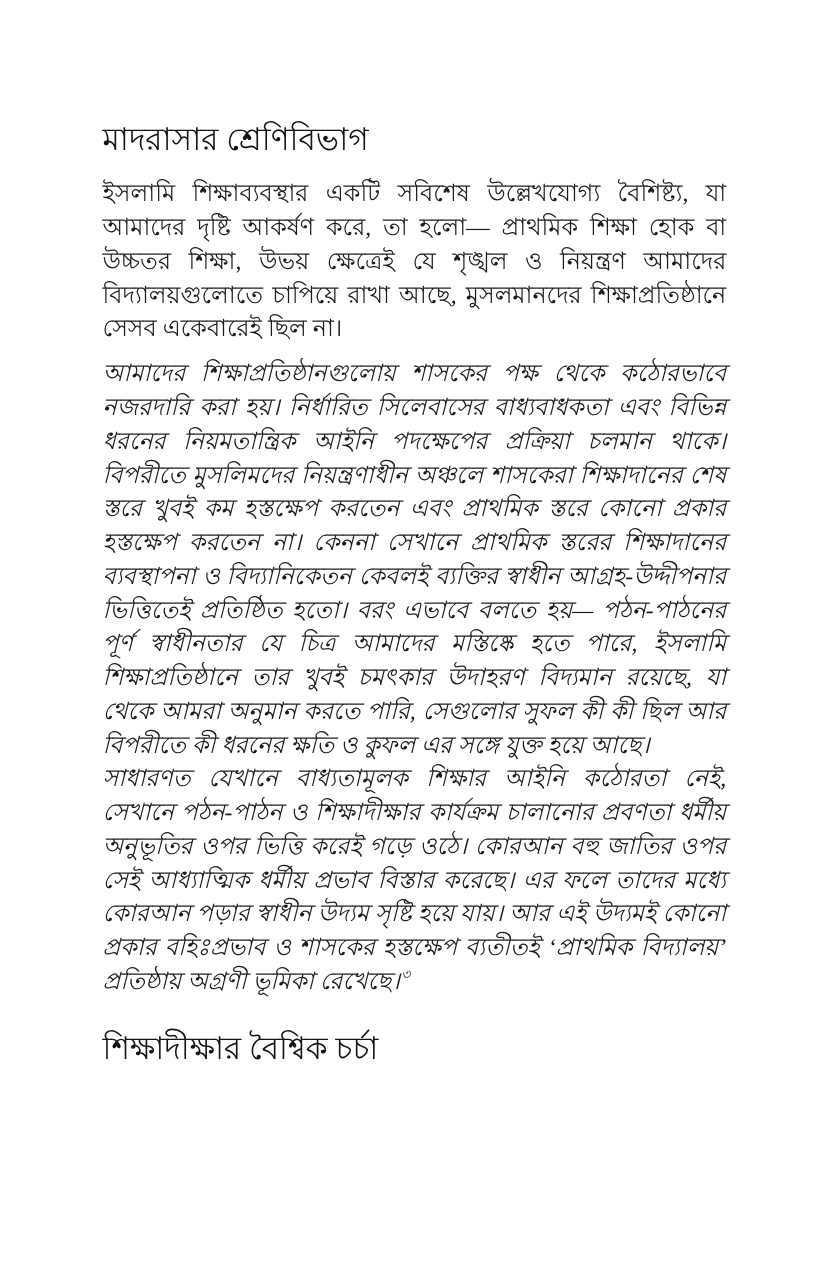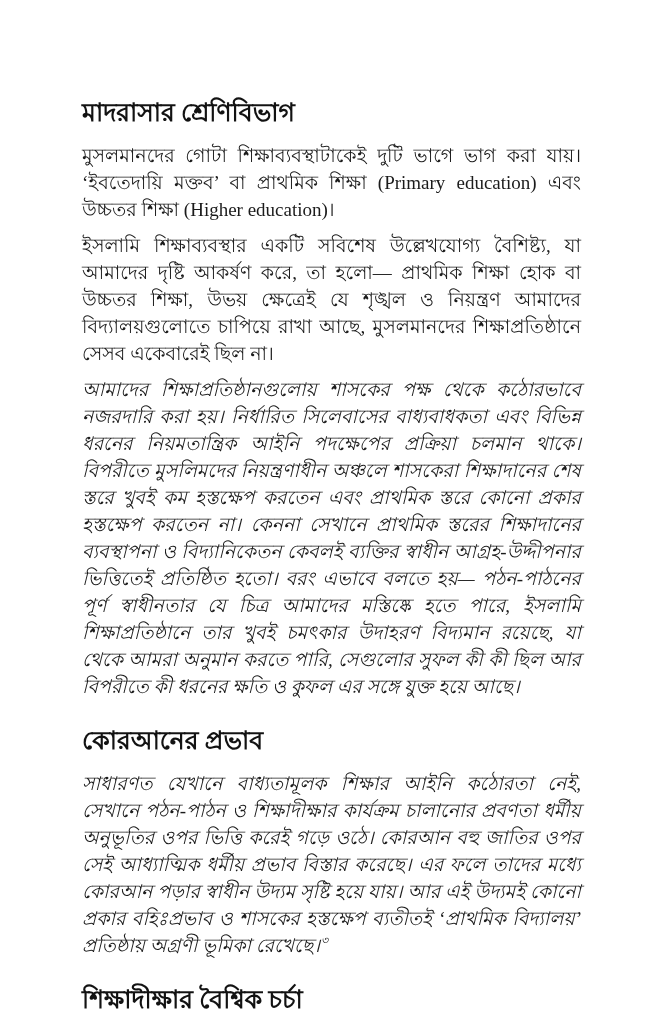--- a/index.html
+++ b/index.html
@@ -22,21 +22,21 @@
     padding: 96px 82px 44px 82px;
     display: flex;
     flex-direction: column;
     overflow: hidden;
   }
 
   section.block { margin: 0; }
 
   h2.section-heading {
     font-size: 25px;
-    font-weight: 700;
+    font-weight: 400;
     color: #121212;
     line-height: 1.35;
     margin-bottom: 12px;
     letter-spacing: 0;
   }
 
   section.block + section.block h2.section-heading {
     margin-top: 24px;
   }
 
@@ -57,27 +57,25 @@
     margin-left: 1px;
   }
 </style>
 </head>
 <body>
 
 <div class="page">
 
   <section class="block">
     <h2 class="section-heading">মাদরাসার শ্রেণিবিভাগ</h2>
-    <p class="body-para">মুসলমানদের গোটা শিক্ষাব্যবস্থাটাকেই দুটি ভাগে ভাগ করা যায়। ‘ইবতেদায়ি মক্তব’ বা প্রাথমিক শিক্ষা (Primary education) এবং উচ্চতর শিক্ষা (Higher education)।</p>
     <p class="body-para">ইসলামি শিক্ষাব্যবস্থার একটি সবিশেষ উল্লেখযোগ্য বৈশিষ্ট্য, যা আমাদের দৃষ্টি আকর্ষণ করে, তা হলো— প্রাথমিক শিক্ষা হোক বা উচ্চতর শিক্ষা, উভয় ক্ষেত্রেই যে শৃঙ্খল ও নিয়ন্ত্রণ আমাদের বিদ্যালয়গুলোতে চাপিয়ে রাখা আছে, মুসলমানদের শিক্ষাপ্রতিষ্ঠানে সেসব একেবারেই ছিল না।</p>
     <p class="body-para">আমাদের শিক্ষাপ্রতিষ্ঠানগুলোয় শাসকের পক্ষ থেকে কঠোরভাবে নজরদারি করা হয়। নির্ধারিত সিলেবাসের বাধ্যবাধকতা এবং বিভিন্ন ধরনের নিয়মতান্ত্রিক আইনি পদক্ষেপের প্রক্রিয়া চলমান থাকে। বিপরীতে মুসলিমদের নিয়ন্ত্রণাধীন অঞ্চলে শাসকেরা শিক্ষাদানের শেষ স্তরে খুবই কম হস্তক্ষেপ করতেন এবং প্রাথমিক স্তরে কোনো প্রকার হস্তক্ষেপ করতেন না। কেননা সেখানে প্রাথমিক স্তরের শিক্ষাদানের ব্যবস্থাপনা ও বিদ্যানিকেতন কেবলই ব্যক্তির স্বাধীন আগ্রহ-উদ্দীপনার ভিত্তিতেই প্রতিষ্ঠিত হতো। বরং এভাবে বলতে হয়— পঠন-পাঠনের পূর্ণ স্বাধীনতার যে চিত্র আমাদের মস্তিষ্কে হতে পারে, ইসলামি শিক্ষাপ্রতিষ্ঠানে তার খুবই চমৎকার উদাহরণ বিদ্যমান রয়েছে, যা থেকে আমরা অনুমান করতে পারি, সেগুলোর সুফল কী কী ছিল আর বিপরীতে কী ধরনের ক্ষতি ও কুফল এর সঙ্গে যুক্ত হয়ে আছে।</p>
   </section>
 
   <section class="block">
-    <h2 class="section-heading">কোরআনের প্রভাব</h2>
     <p class="body-para">
       <span>সাধারণত যেখানে বাধ্যতামূলক শিক্ষার আইনি কঠোরতা নেই, সেখানে পঠন-পাঠন ও শিক্ষাদীক্ষার কার্যক্রম চালানোর প্রবণতা ধর্মীয় অনুভূতির ওপর ভিত্তি করেই গড়ে ওঠে। কোরআন বহু জাতির ওপর সেই আধ্যাত্মিক ধর্মীয় প্রভাব বিস্তার করেছে। এর ফলে তাদের মধ্যে কোরআন পড়ার স্বাধীন উদ্যম সৃষ্টি হয়ে যায়। আর এই উদ্যমই কোনো প্রকার বহিঃপ্রভাব ও শাসকের হস্তক্ষেপ ব্যতীতই ‘প্রাথমিক বিদ্যালয়’ প্রতিষ্ঠায় অগ্রণী ভূমিকা রেখেছে।</span><sup class="footnote-ref">৩</sup>
     </p>
   </section>
 
   <section class="block">
     <h2 class="section-heading">শিক্ষাদীক্ষার বৈশ্বিক চর্চা</h2>
 
   </section>
 

